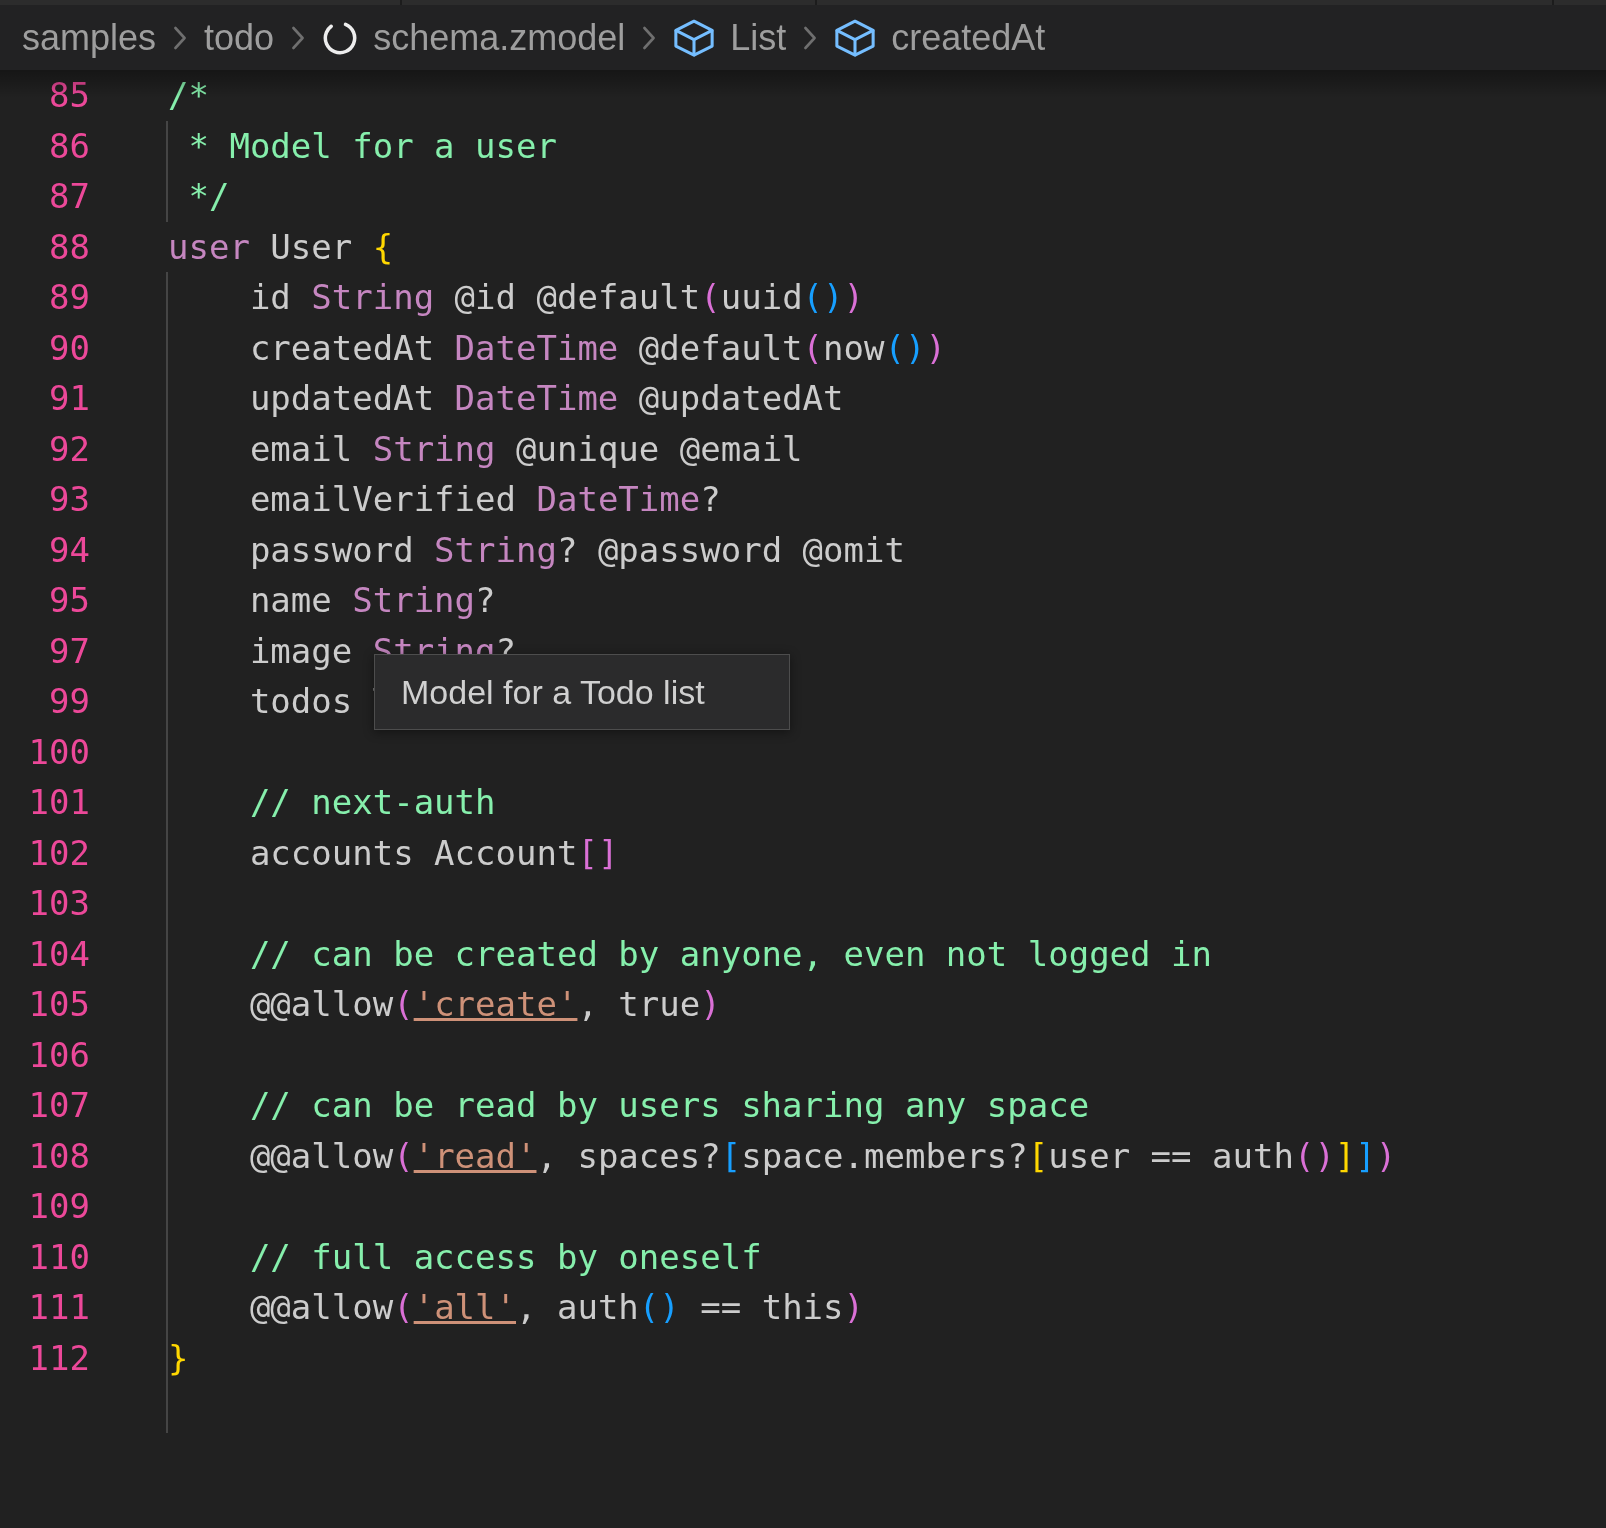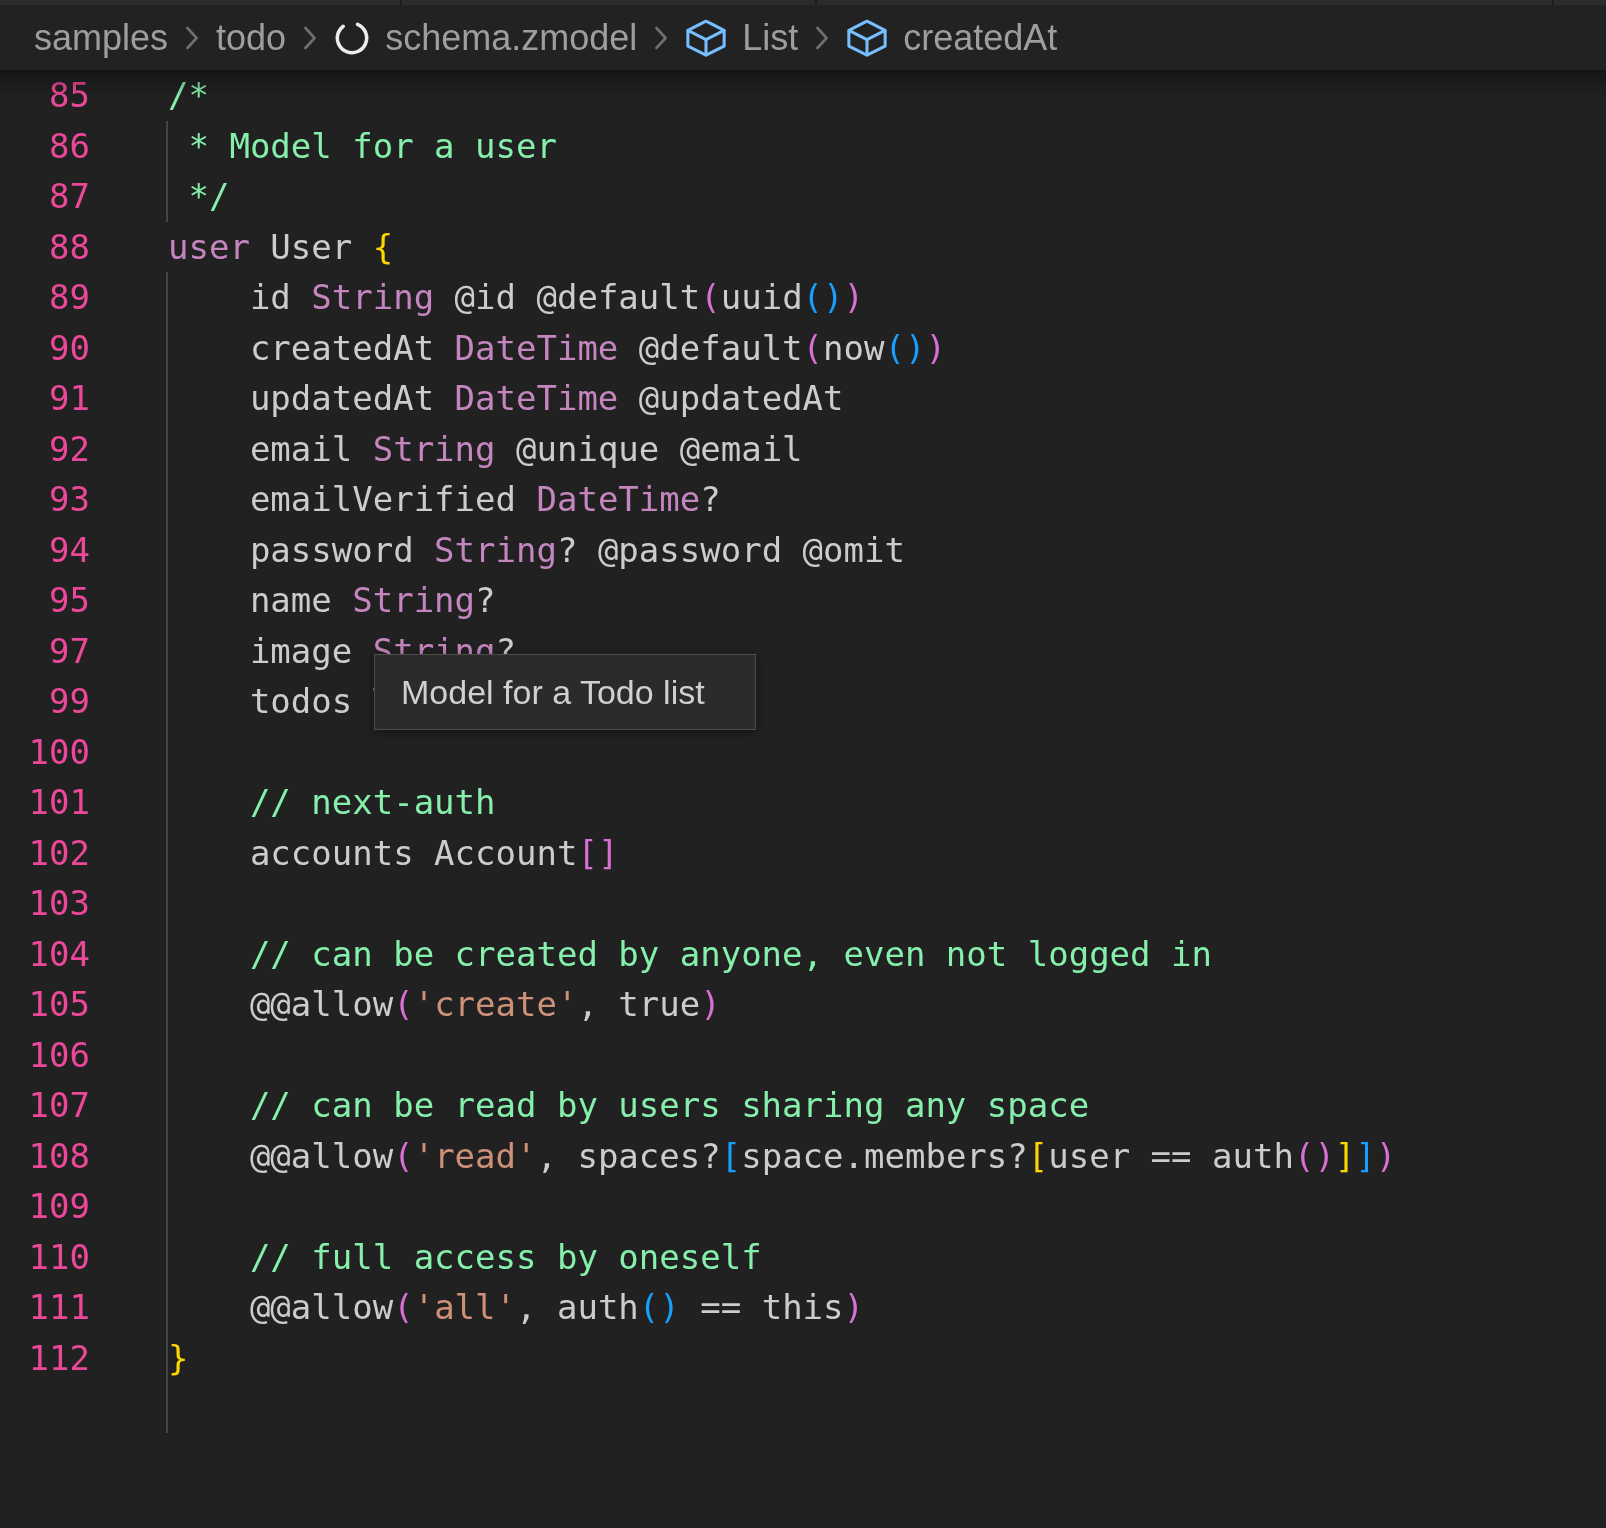--- a/index.html
+++ b/index.html
@@ -19,21 +19,21 @@
   .tabstrip .tsep {
     position: absolute; top: 0; width: 2px; height: 5px;
     background: #1c1c1c;
   }
   
   .breadcrumb {
     position: absolute; top: 5px; left: 0;
     width: 1606px; height: 65px;
     background: #222223;
     display: flex; align-items: center;
-    padding-left: 30px;
+    padding-left: 18px;
     font-family: "Liberation Sans", sans-serif;
     font-size: 36px;
     color: #9e9e9e;
     white-space: nowrap;
   }
   .bc-label { margin: 0 4px; cursor: pointer; }
   .bc-sep { display: flex; align-items: center; margin: 0 9px; }
   .bc-icon { display: flex; align-items: center; margin: 0 9px 0 2px; }
   
   .editor {
@@ -67,30 +67,30 @@
     position: absolute; left: 166px; width: 2px;
     background: #454545; z-index: 1;
   }
   .guide-comment { top: 50.5px; height: 101px; }
   .guide-model   { top: 202px;  height: 1161px; }
   
   .tk-fg   { color: #cccccc; }
   .tk-kw   { color: #c586c0; }
   .tk-type { color: #c586c0; }
   .tk-cm   { color: #86efac; }
-  .tk-str  { color: #ce9178; }
+  .tk-str  { color: #ce9178; text-decoration: underline; }
   .tk-b1   { color: #ffd700; }
   .tk-b2   { color: #da70d6; }
   .tk-b3   { color: #179fff; }
   .hl      { background: rgba(38,79,120,0.55); }
   
   .hover-tooltip {
     position: absolute;
     left: 374px; top: 584px;
-    width: 382px; height: 76px;
+    width: 416px; height: 76px;
     background: #2b2b2c;
     border: 1px solid #4d4d4d;
     box-shadow: 0 2px 10px rgba(0,0,0,0.45);
     display: flex; align-items: center;
     padding: 8px 26px;
     font-family: "Liberation Sans", sans-serif;
     font-size: 34px;
     color: #d0d0d0;
     z-index: 10;
     white-space: nowrap;

